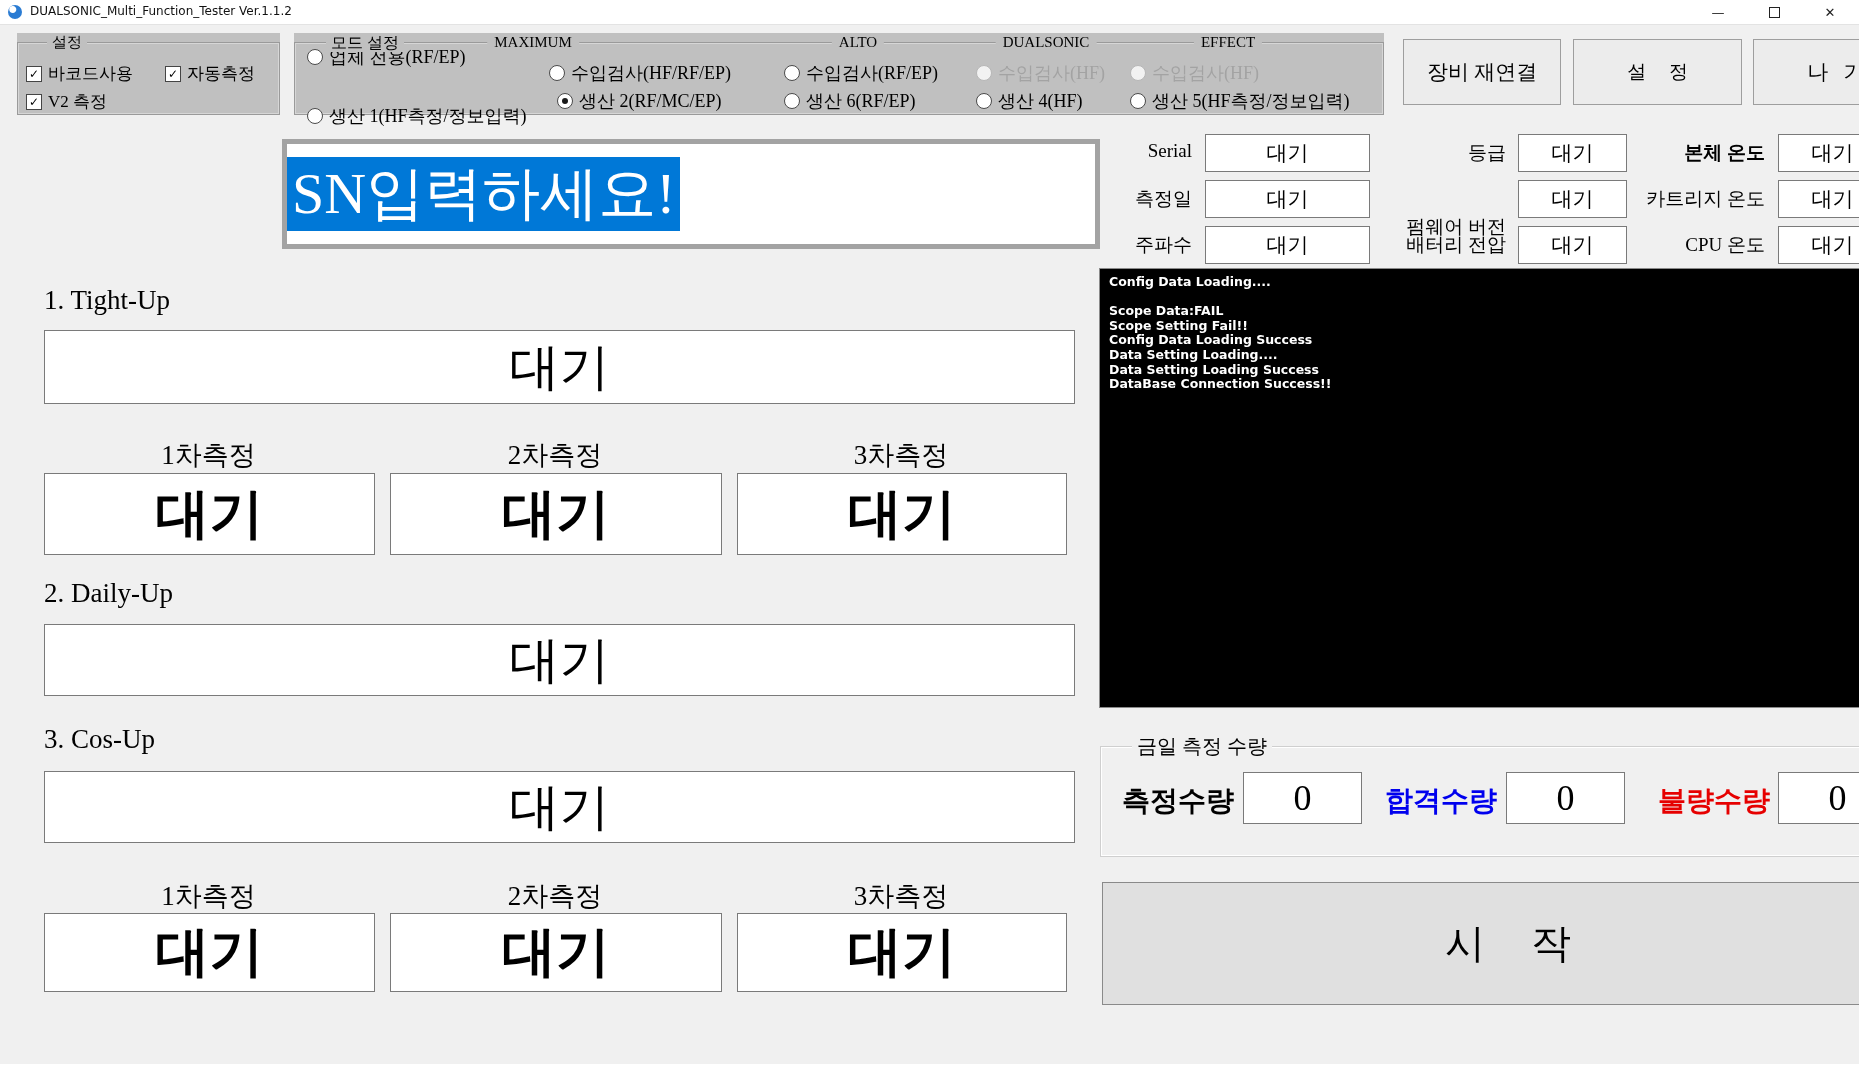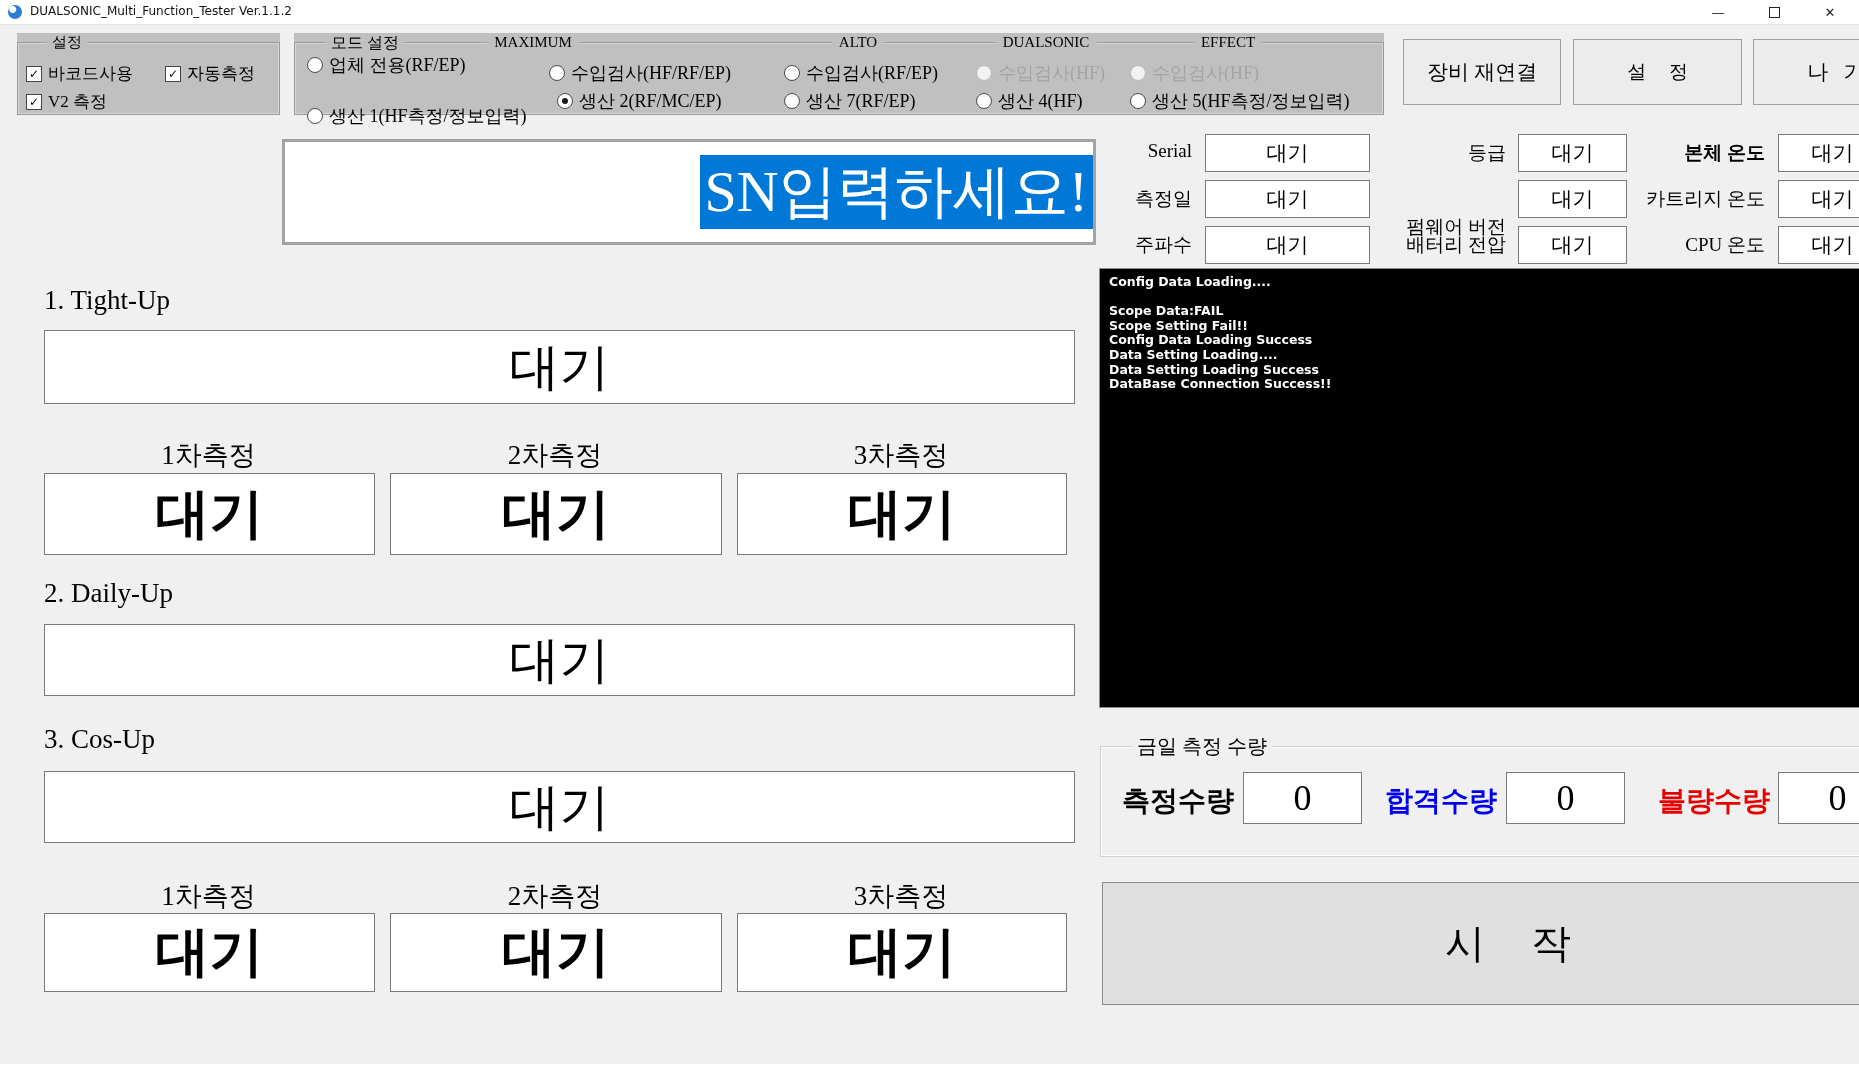--- a/index.html
+++ b/index.html
@@ -46,21 +46,21 @@
            font:bold 12.5px "DejaVu Sans",sans-serif;overflow:hidden;}
   .console div{min-height:14.6px;line-height:14.6px;white-space:nowrap;}
   
   .daily{position:absolute;left:1100px;top:737px;width:780px;height:120px;}
   .daily .frame{position:absolute;left:0;right:0;top:9px;bottom:0;border:1px solid #cfcfcf;
                 box-shadow:inset 0 0 0 1px #ffffff;}
   .daily .gb-title{background:#f0f0f0;font-size:20px;}
   .clabel{position:absolute;font-size:28px;font-weight:bold;white-space:nowrap;}
   
   .bc-input{position:absolute;left:282px;top:139px;width:808px;height:100px;background:#fff;
-            border:3px solid #a3a3a3;display:flex;align-items:center;justify-content:flex-end;}
+            border:5px solid #a3a3a3;display:flex;align-items:center;justify-content:flex-start;}
   .bc-input .sel{background:#0078d7;color:#fff;font-size:58px;line-height:74px;padding:0 5px;}
   .bottom-strip{position:absolute;left:0;top:1064px;width:100%;height:16px;background:#fff;}
 </style>
 </head>
 <body>
 
 <div class="screen">
 
   <div class="titlebar">
     <div class="app-icon"></div>
@@ -94,21 +94,21 @@
   </div>
 
   <div class="groupbox" style="left:294px;top:33px;width:1090px;height:82px;">
     <div class="frame"></div>
     <div class="gb-title" style="left:10px;font-size:16px;">모드 설정</div>
     <div class="gb-header" style="left:239px;">MAXIMUM</div>
     <div class="gb-header" style="left:564px;">ALTO</div>
     <div class="gb-header" style="left:752px;">DUALSONIC</div>
     <div class="gb-header" style="left:934px;">EFFECT</div>
 
-    <div class="opt" style="left:13px;top:20px;font-size:18px;gap:6px;">
+    <div class="opt" style="left:13px;top:12px;font-size:18px;gap:6px;">
       <span class="rb"></span>
       <span>업체 전용(RF/EP)</span>
     </div>
     <div class="opt" style="left:255px;top:28px;font-size:18px;">
       <span class="rb"></span>
       <span>수입검사(HF/RF/EP)</span>
     </div>
     <div class="opt" style="left:490px;top:28px;font-size:18px;">
       <span class="rb"></span>
       <span>수입검사(RF/EP)</span>
@@ -127,21 +127,21 @@
       <span>생산 1(HF측정/정보입력)</span>
     </div>
     <div class="opt selected" style="left:263px;top:56px;font-size:18px;">
       <span class="rb">
           <span class="dot"></span>
         </span>
       <span>생산 2(RF/MC/EP)</span>
     </div>
     <div class="opt" style="left:490px;top:56px;font-size:18px;">
       <span class="rb"></span>
-      <span>생산 7(RF/EP)</span>
+      <span>생산 6(RF/EP)</span>
     </div>
     <div class="opt" style="left:682px;top:56px;font-size:18px;">
       <span class="rb"></span>
       <span>생산 4(HF)</span>
     </div>
     <div class="opt" style="left:836px;top:56px;font-size:18px;">
       <span class="rb"></span>
       <span>생산 5(HF측정/정보입력)</span>
     </div>
   </div>

